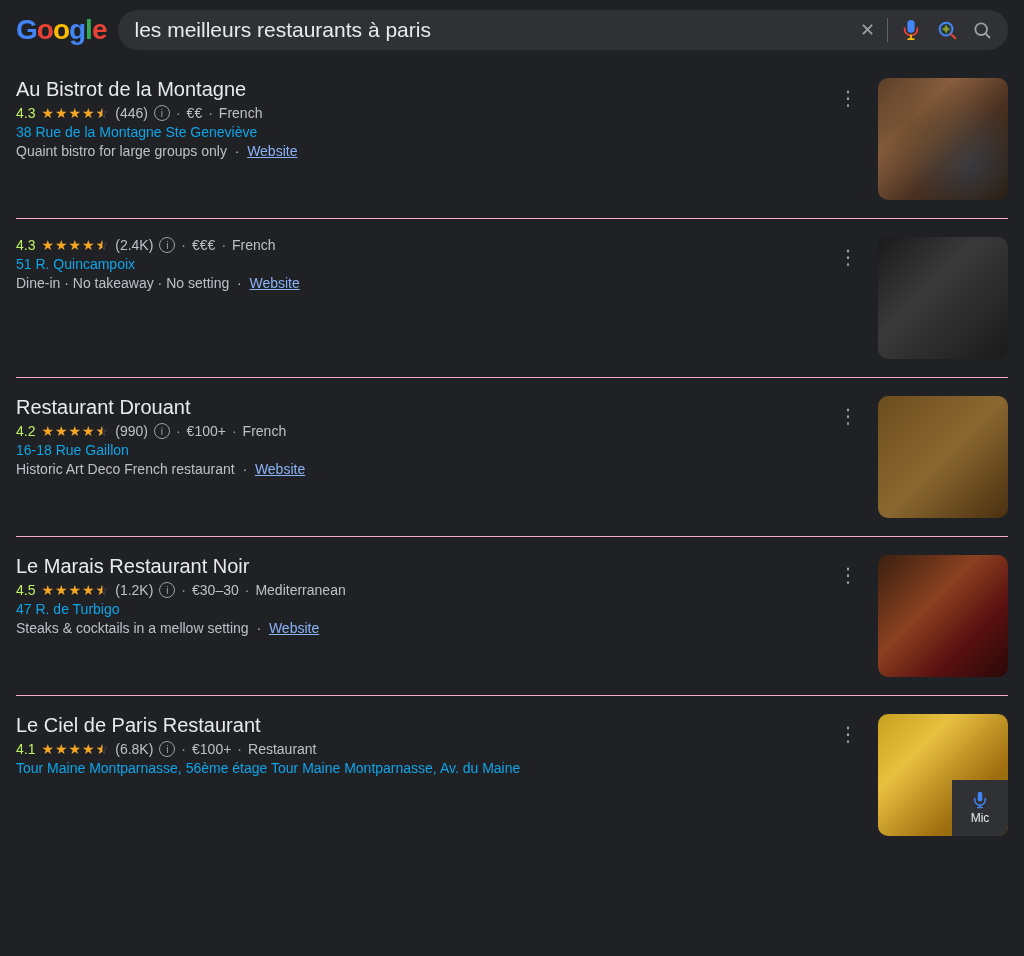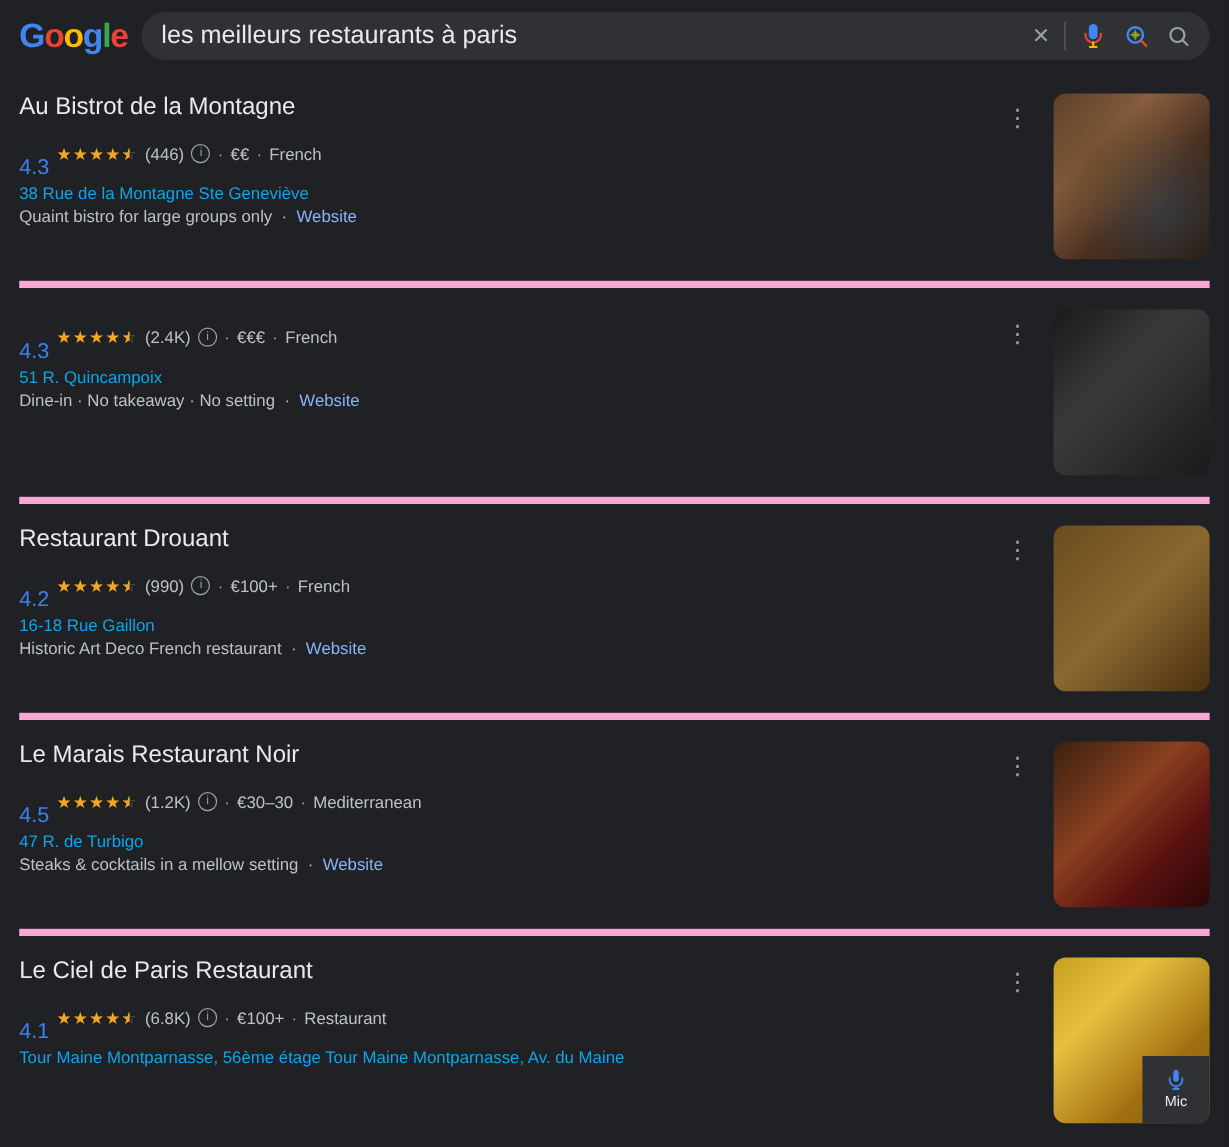--- a/index.html
+++ b/index.html
@@ -95,21 +95,21 @@
 
     
     .results-list {
       padding: 0 16px;
     }
 
     .result-item {
       display: flex;
       align-items: flex-start;
       padding: 18px 0;
-      border-bottom: 6px solid #f9a8d4;
+      border-bottom: 1px solid #f9a8d4;
       gap: 12px;
     }
 
     .result-content {
       flex: 1;
     }
 
     .result-name {
       font-size: 20px;
       font-weight: 400;
@@ -122,23 +122,22 @@
       display: flex;
       align-items: center;
       gap: 6px;
       font-size: 14px;
       color: #bdc1c6;
       margin-bottom: 3px;
       flex-wrap: wrap;
     }
 
     .rating-number {
-      color: #3b82f6;
-      font-size: 18px;
-      margin-top: 24px;
+      color: #bef264;
+      font-size: 14px;
     }
 
     .stars {
       color: #f5a623;
       font-size: 14px;
       letter-spacing: 1px;
     }
 
     .star-half {
       position: relative;
@@ -188,35 +187,36 @@
       margin-bottom: 3px;
     }
 
     .result-desc {
       font-size: 14px;
       color: #bdc1c6;
     }
 
     .result-desc a, .website-link {
       color: #8ab4f8;
+      text-decoration: underline;
       cursor: pointer;
     }
 
     .three-dots-btn {
       color: #9aa0a6;
       font-size: 20px;
       cursor: pointer;
       padding: 4px 8px;
       flex-shrink: 0;
       margin-top: 4px;
     }
 
     .result-image {
       width: 130px;
-      height: 138px;
+      height: 122px;
       border-radius: 10px;
       overflow: hidden;
       flex-shrink: 0;
       background: #3c4043;
       display: flex;
       align-items: center;
       justify-content: center;
     }
 
     

